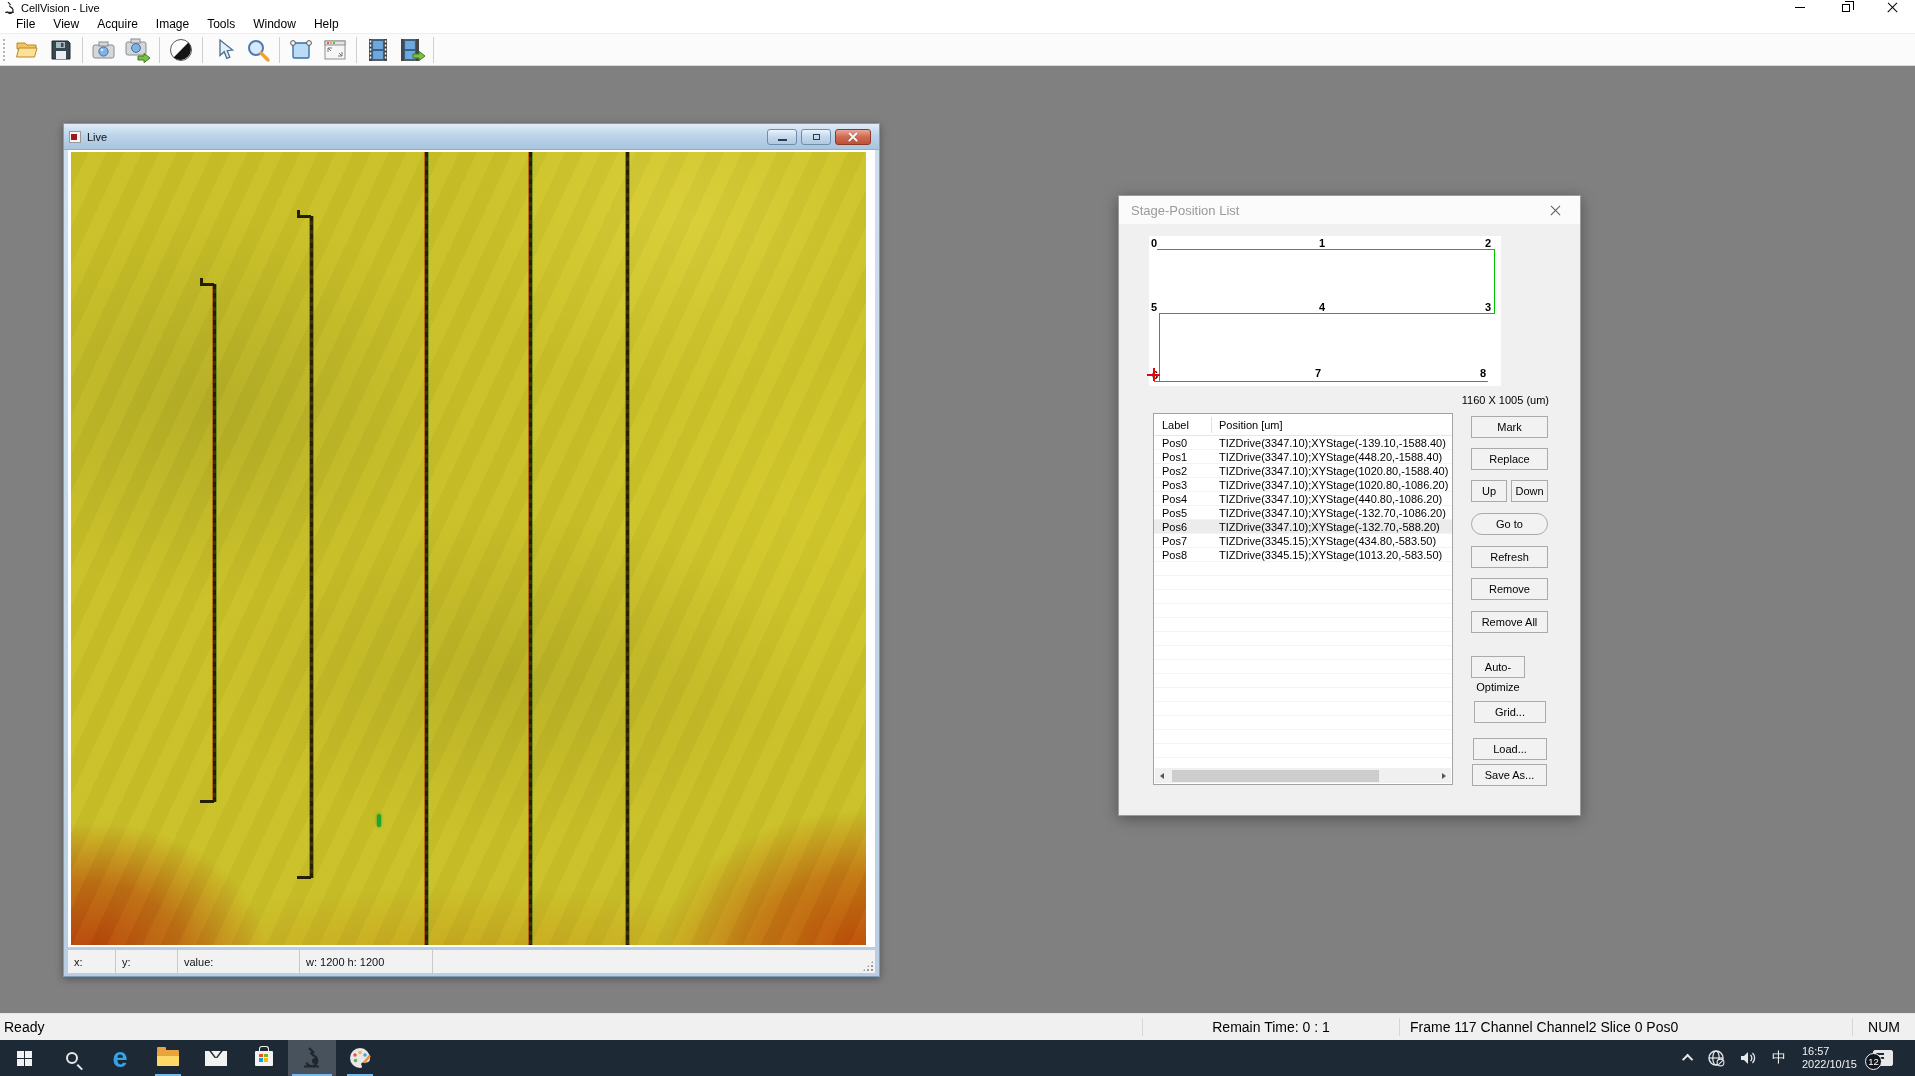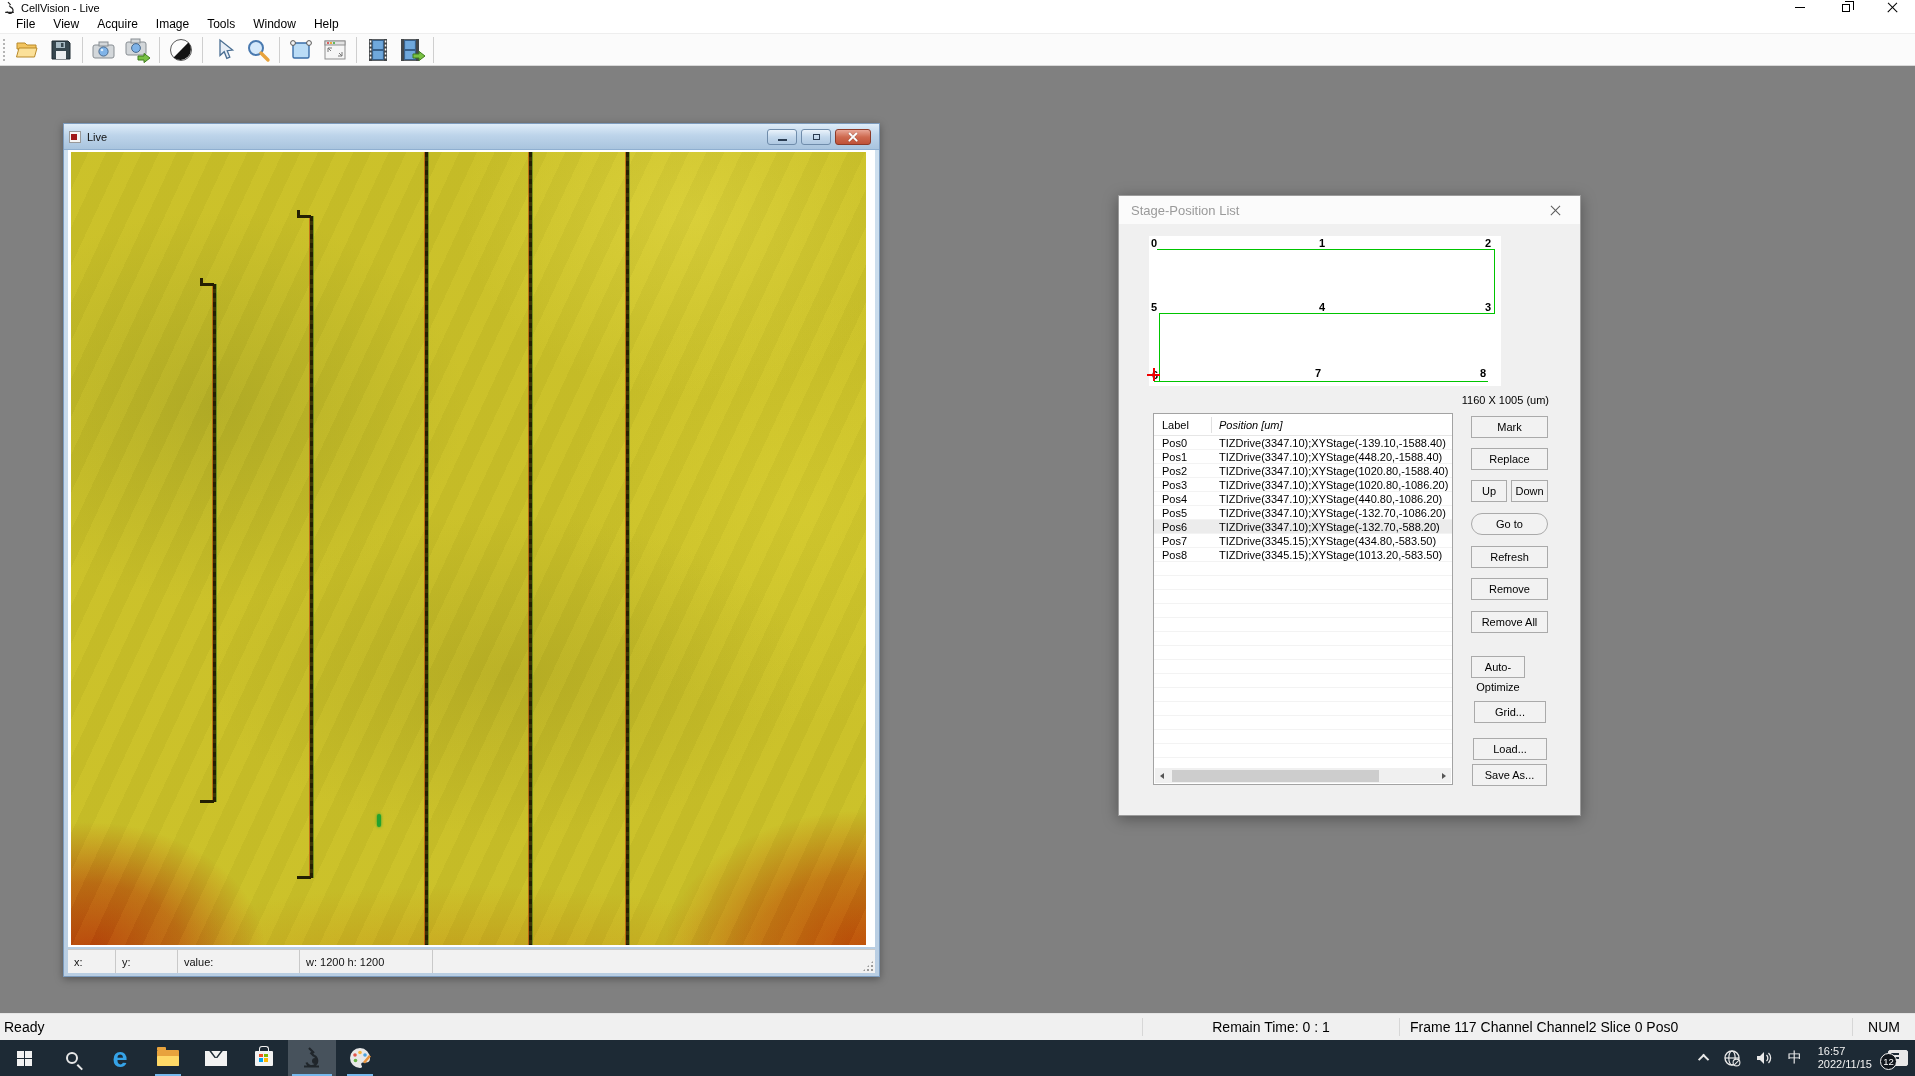--- a/index.html
+++ b/index.html
@@ -93,21 +93,21 @@
   .p6{left:3px;top:134px;} .p7{left:166px;top:132px;} .p8{left:331px;top:132px;}
   .red-cross { position:absolute; left:-2px; top:132px; width:13px; height:13px; }
   .red-cross::before { content:""; position:absolute; left:6px; top:0; width:2px; height:13px; background:#f00000; }
   .red-cross::after { content:""; position:absolute; left:0; top:5.5px; width:13px; height:2px; background:#f00000; }
 
   .dlg-size-label { position:absolute; left:0; top:198px; width:430px; text-align:right; font-size:11px; color:#000; }
 
   .dlg-table { position:absolute; left:34px; top:217px; width:300px; height:372px; background:#fff; border:1px solid #a3a3a3; font-size:11px; }
   .tbl-header { height:22px; display:flex; align-items:center; border-bottom:1px solid #e6e6e6; }
   .th-label { width:58px; padding-left:8px; border-right:1px solid #e0e0e0; height:16px; line-height:16px; }
-  .th-pos { padding-left:7px;font-style:italic; }
+  .th-pos { padding-left:7px; }
   .tbl-row { height:14px; line-height:14px; display:flex; border-bottom:1px solid #f3f3f3; white-space:nowrap; }
   .tbl-row.selected { background:#ececec; }
   .td-label { width:58px; padding-left:8px; overflow:hidden; }
   .td-pos { padding-left:7px; overflow:hidden; }
   .tbl-hscroll { position:absolute; left:1px; right:1px; bottom:1px; height:15px; background:#f0f0f0; display:flex; align-items:center; }
   .hs-arrow { width:15px; height:15px; position:relative; }
   .hs-arrow::before { content:""; position:absolute; top:4.5px; border-top:3.5px solid transparent; border-bottom:3.5px solid transparent; }
   .hs-left::before { left:5px; border-right:4px solid #555; }
   .hs-right::before { right:5px; border-left:4px solid #555; }
   .hs-track { flex:1; height:15px; position:relative; }
@@ -539,21 +539,21 @@
       <svg width="19" height="16" viewBox="0 0 19 16">
         <path d="M2 6 h3 l4 -4 v12 l-4 -4 h-3 z" fill="#e8e8e8"></path>
         <path d="M11.5 5 a4 4 0 0 1 0 6 M13.5 3 a7 7 0 0 1 0 10" stroke="#e8e8e8" fill="none" stroke-width="1.3"></path>
       </svg>
     </div>
     <div class="tray-item">
         <span class="ime-zh">中</span>
       </div>
     <div class="clock">
       <div>16:57</div>
-      <div>2022/11/15</div>
-    </div>
-    <div class="tray-item" style="padding-right:7px;">
+      <div>2022/10/15</div>
+    </div>
+    <div class="tray-item" style="padding-right:22px;">
       <div class="notif">
         <div class="notif-badge">12</div>
       </div>
     </div>
   </div>
 </div>
 
 </body></html>

